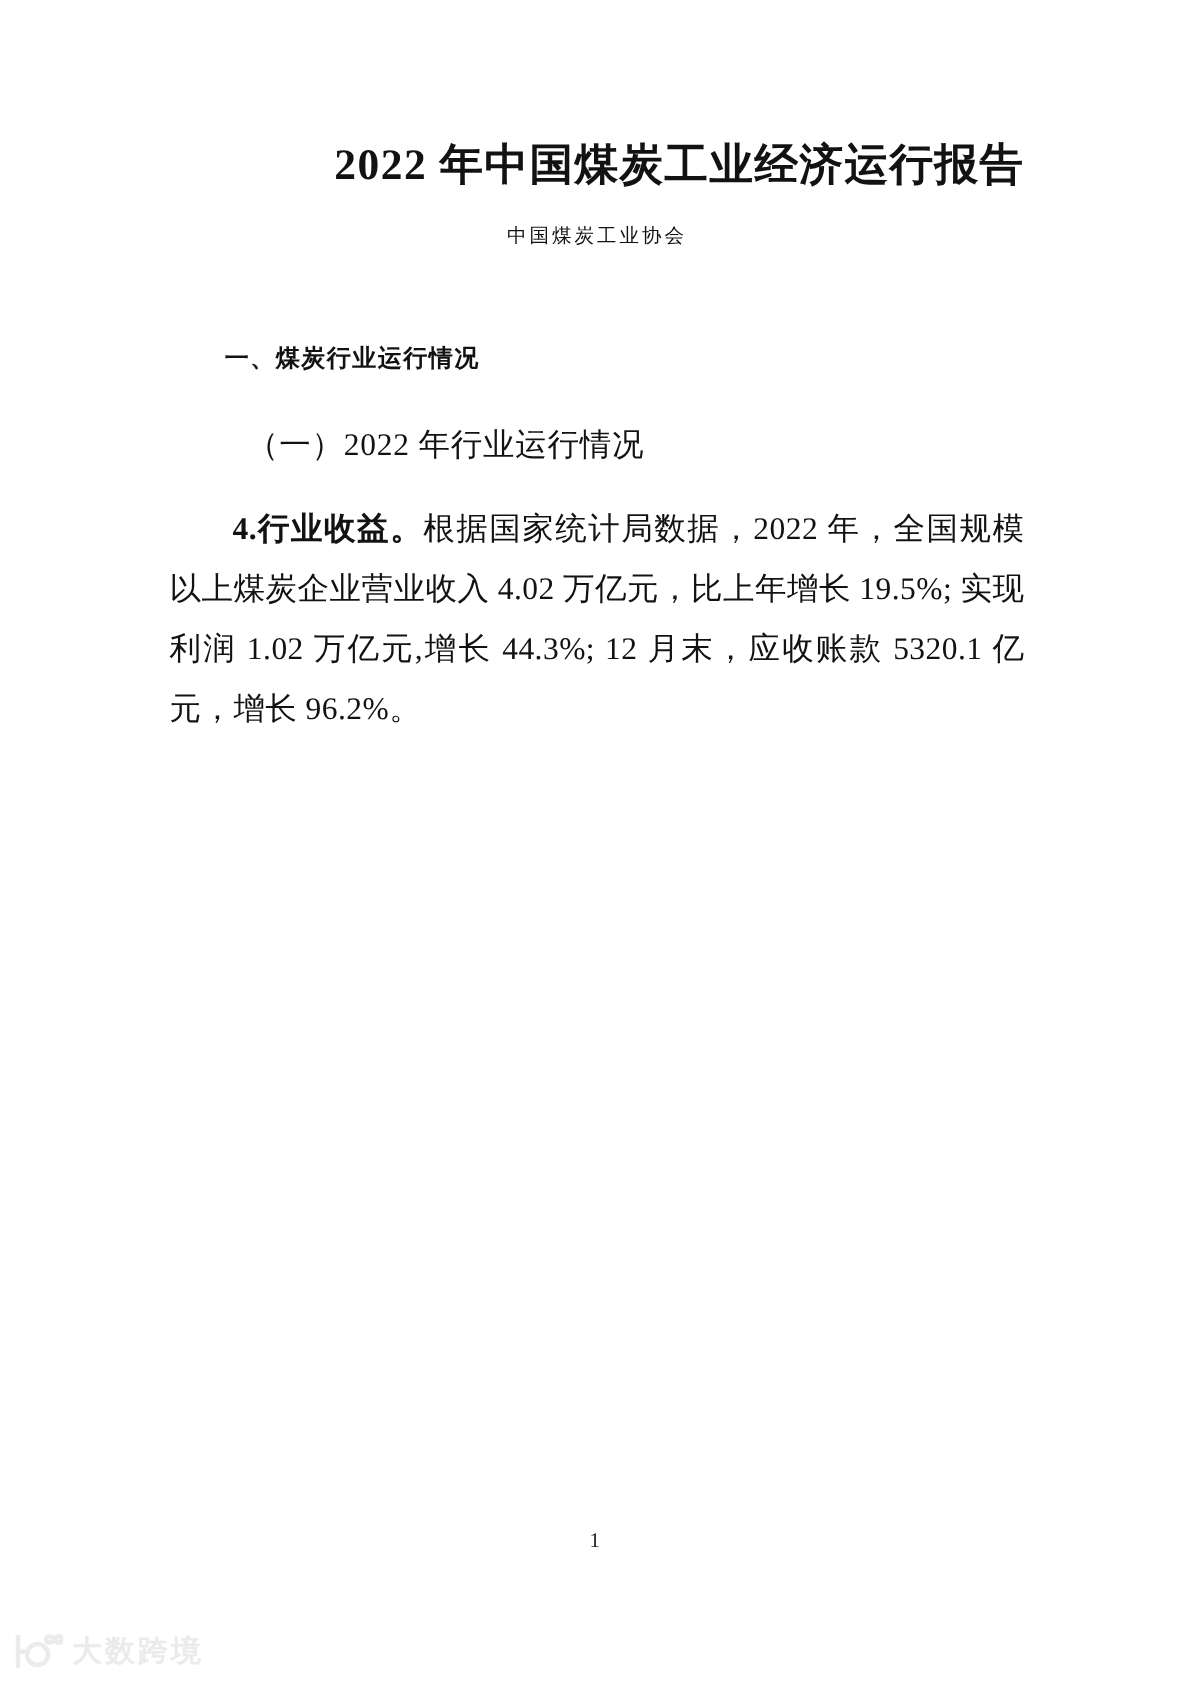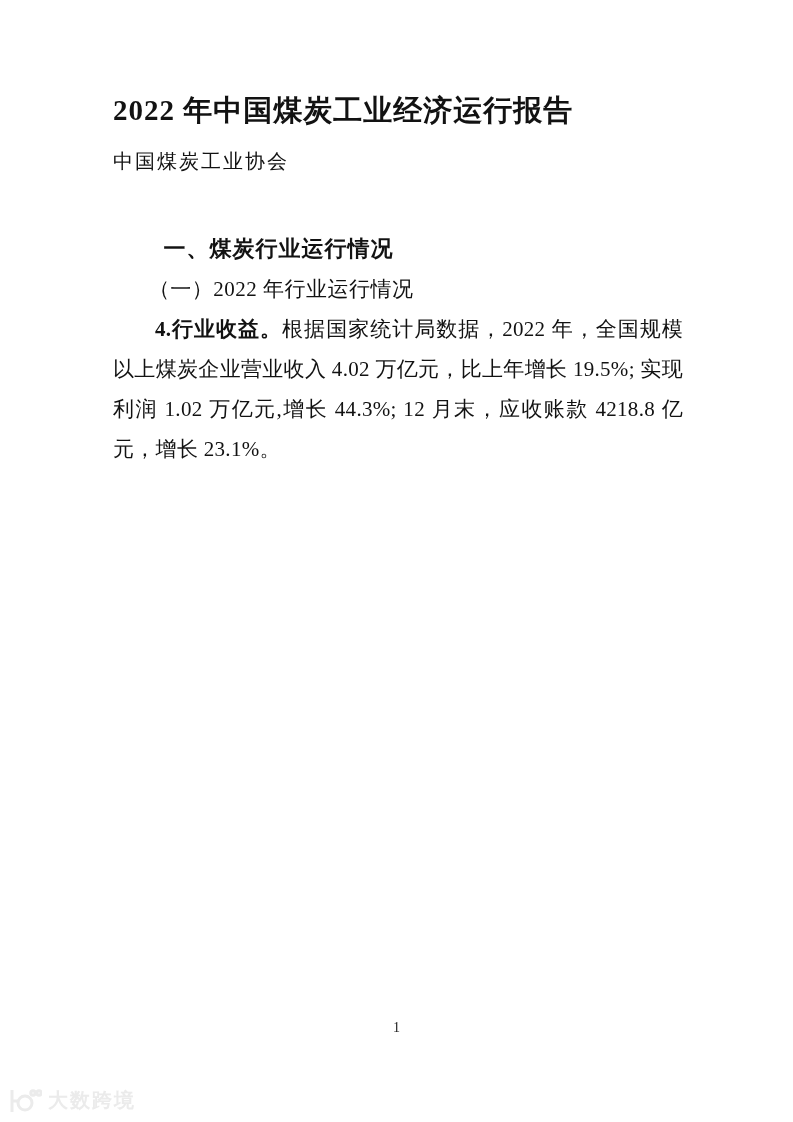--- a/index.html
+++ b/index.html
@@ -14,56 +14,56 @@
     margin: 0 auto;
     background: #ffffff;
     overflow: hidden;
     font-family: "Liberation Serif", "DejaVu Serif", serif;
     color: #121212;
   }
   .content {
     padding: 92px 110px 0 113px;
   }
   .doc-title {
-    text-align: left;
+    text-align: right;
     font-size: 29px;
     font-weight: bold;
     letter-spacing: 1px;
     line-height: 1.3;
     margin: 0;
   }
   .doc-subtitle {
-    text-align: left;
-    font-size: 20px;
+    text-align: center;
+    font-size: 13px;
     font-weight: normal;
     margin: 18px 0 0 0;
     letter-spacing: 2px;
   }
   .body-text {
     margin-top: 54px;
     font-size: 21px;
     line-height: 40px;
     text-align: justify;
   }
   .para {
     margin: 0;
     text-indent: 2em;
     letter-spacing: 0.3px;
   }
   .sec-heading {
     margin: 0;
     text-indent: 2.3em;
     font-family: "Liberation Sans", "DejaVu Sans", sans-serif;
     font-weight: bold;
-    font-size: 22px;
+    font-size: 16px;
     line-height: 40px;
     letter-spacing: 1px;
   }
   .subsec-heading {
-    margin: 0;
+    margin: 16px;
     text-indent: 1.7em;
     font-weight: normal;
     font-size: 21px;
     line-height: 40px;
     letter-spacing: 0.5px;
   }
   .item-lead {
     font-weight: bold;
   }
   .page-number {
@@ -110,21 +110,21 @@
 
     <div class="body-text">
 
 
       <h2 class="sec-heading">一、煤炭行业运行情况</h2>
 
       <h3 class="subsec-heading">（一）2022 年行业运行情况</h3>
 
 
 
-      <p class="para"><span class="item-lead">4.行业收益。</span><span>根据国家统计局数据，2022 年，全国规模以上煤炭企业营业收入 4.02 万亿元，比上年增长 19.5%; 实现利润 1.02 万亿元,增长 44.3%; 12 月末，应收账款 4218.8 亿元，增长 23.1%。</span></p>
+      <p class="para"><span class="item-lead">4.行业收益。</span><span>根据国家统计局数据，2022 年，全国规模以上煤炭企业营业收入 4.02 万亿元，比上年增长 19.5%; 实现利润 1.02 万亿元,增长 44.3%; 12 月末，应收账款 5320.1 亿元，增长 96.2%。</span></p>
 
     </div>
   </div>
 
   <div class="page-number">1</div>
 
   <div class="watermark">
     <svg class="watermark-logo" viewBox="0 0 34 26" xmlns="http://www.w3.org/2000/svg">
       <g fill="none" stroke="#ebebeb" stroke-width="3">
         <path d="M4 2 L4 24"></path>

